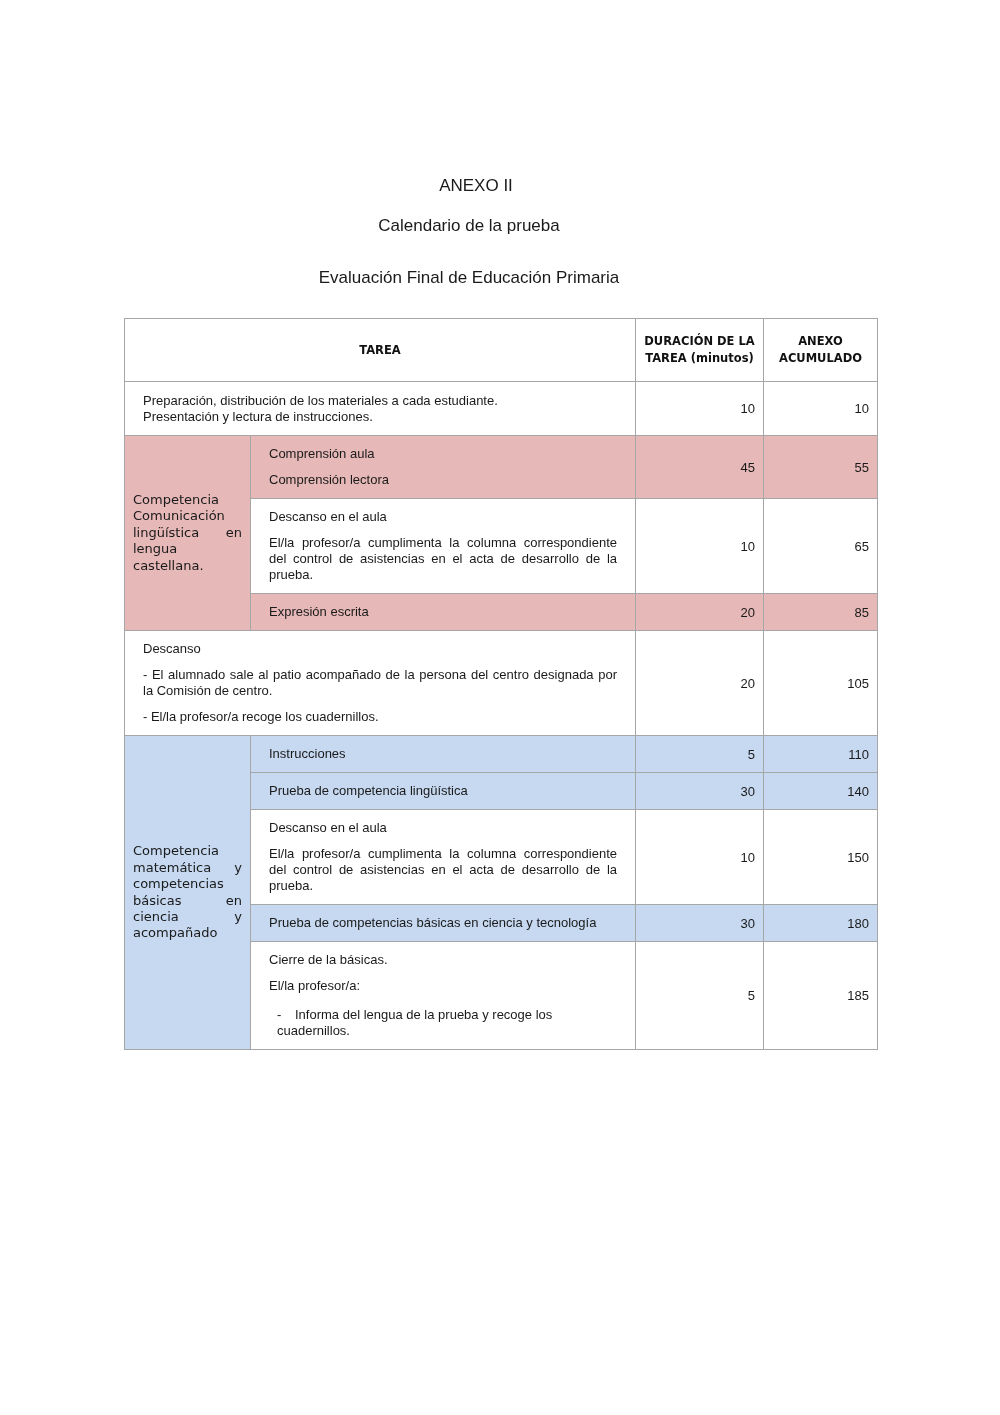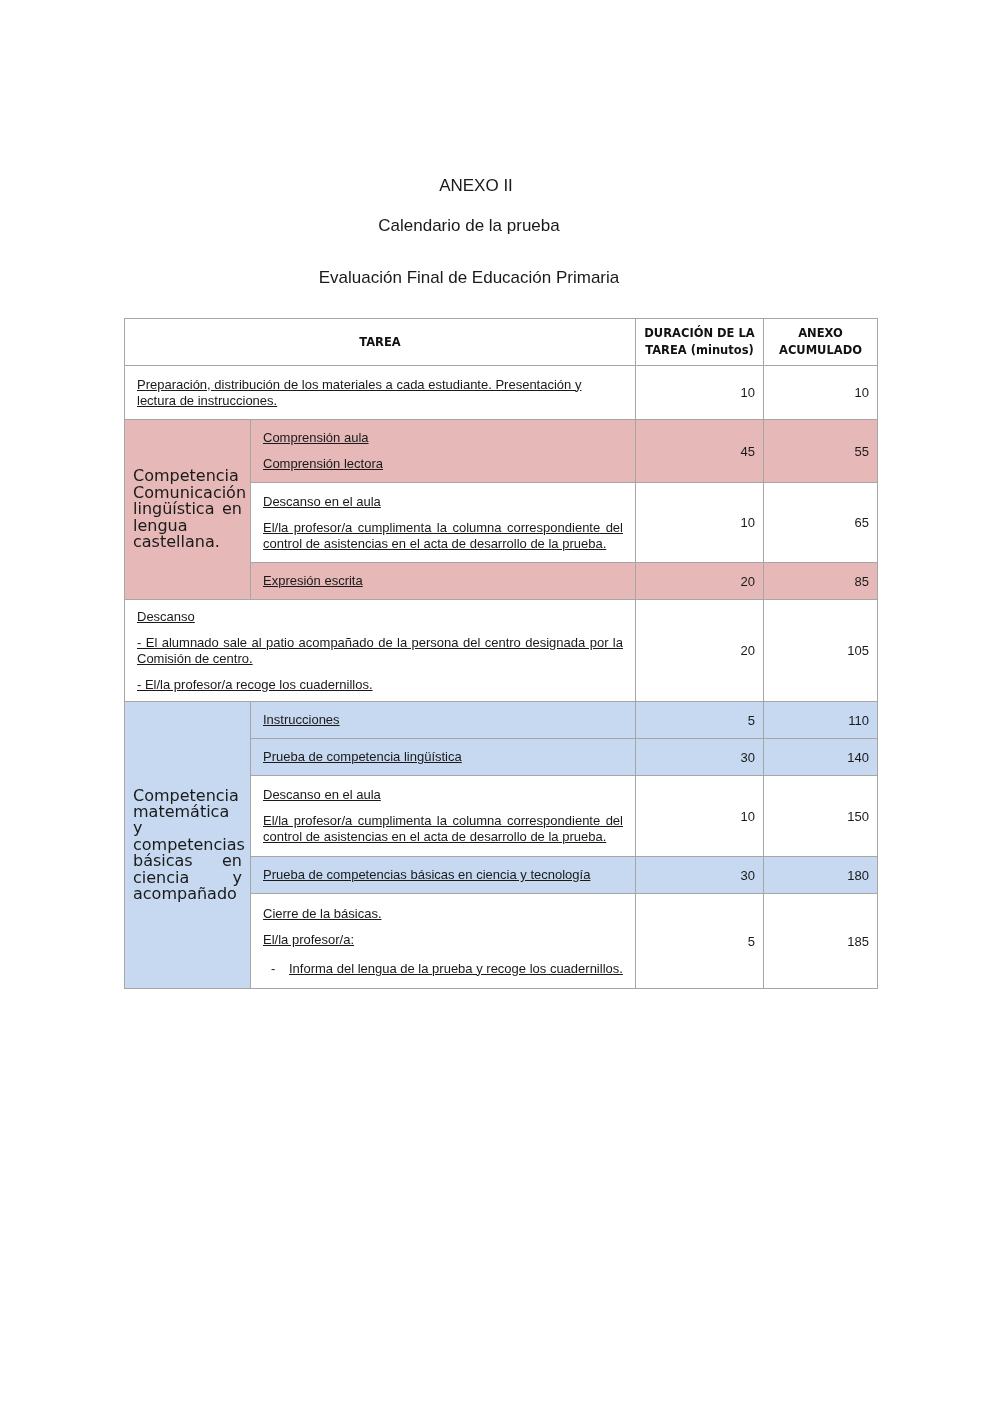--- a/index.html
+++ b/index.html
@@ -7,43 +7,43 @@
   .title { position: absolute; left: 0; width: 1000px; text-align: center; font-size: 17px; }
   #t1 { top: 176px; left: -24px; }
   #t2 { top: 216px; left: -31px; }
   #t3 { top: 268px; left: -31px; }
   table.cal { position: absolute; left: 124px; top: 318px; width: 753px; border-collapse: collapse; table-layout: fixed; font-size: 13px; }
   table.cal td, table.cal th { border: 1px solid #a6a6a6; vertical-align: middle; padding: 0 8px; }
   th { font-family: "DejaVu Sans", sans-serif; font-weight: bold; font-size: 11.5px; text-align: center; line-height: 17px; color: #111; }
   td.num { text-align: right; }
   .pink { background: #e6b8b7; }
   .blue { background: #c6d9f1; }
-  .group { font-family: "DejaVu Sans", sans-serif; font-size: 16px; line-height: 16.4px; text-align: justify; }
-  p { margin: 4px; line-height: 16px; text-decoration: underline; }
+  .group { font-family: "DejaVu Sans", sans-serif; font-size: 13px; line-height: 16.4px; text-align: justify; }
+  p { margin: 10px; line-height: 16px; }
   p + p { margin-top: 10px; }
   .just { text-align: justify; }
   .bullet { padding-left: 8px; }
   .bullet span.dash { display: inline-block; width: 18px; }
 </style>
 </head>
 <body>
 
 <div class="title" id="t1">ANEXO II</div>
 <div class="title" id="t2">Calendario de la prueba</div>
 <div class="title" id="t3">Evaluación Final de Educación Primaria</div>
 
 <table class="cal">
   <colgroup>
     <col style="width:126px">
       <col style="width:385px">
       <col style="width:128px">
       <col style="width:114px">
   </colgroup>
   <tbody>
-      <tr style="height:47px">
+      <tr style="height:63px">
     <th colspan="2">TAREA</th>
     <th><span>DURACIÓN DE LA</span><br><span>TAREA (minutos)</span></th>
     <th><span>ANEXO</span><br><span>ACUMULADO</span></th>
   </tr>
 
   <tr style="height:54px">
     <td colspan="2">
           <p style="padding-right:40px">Preparación, distribución de los materiales a cada estudiante. Presentación y lectura de instrucciones.</p>
         </td>
     <td class="num">10</td>

